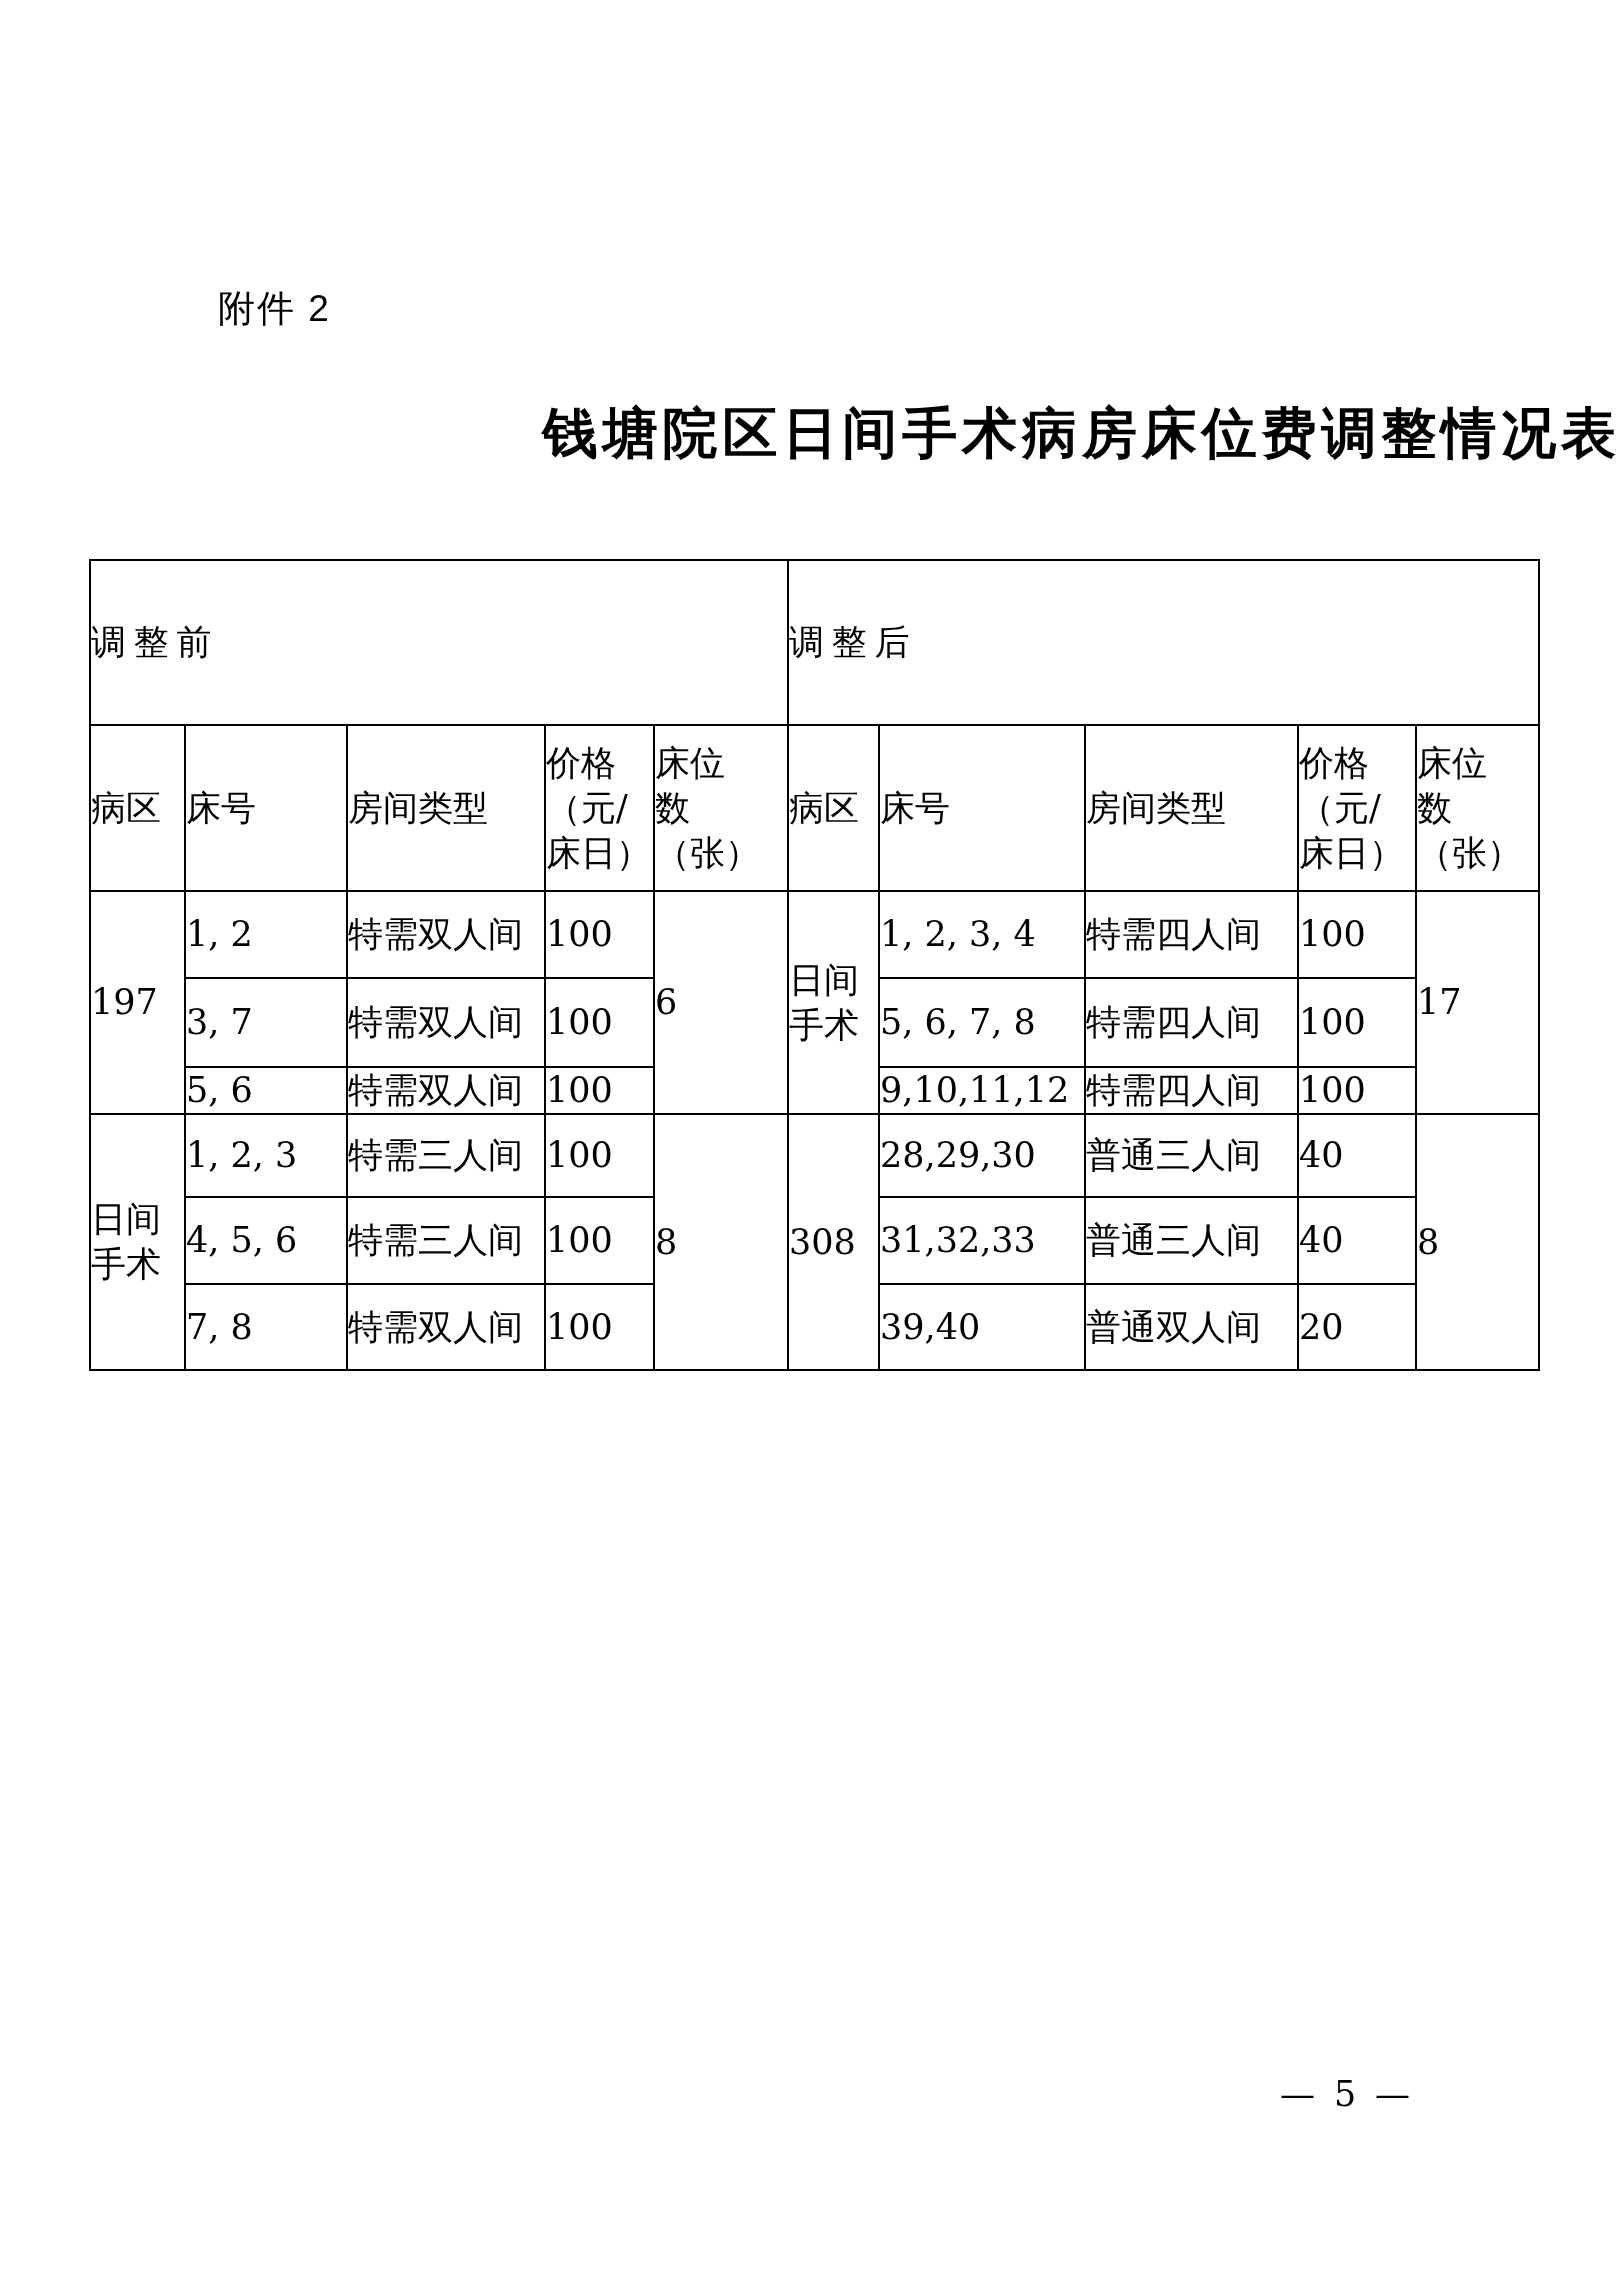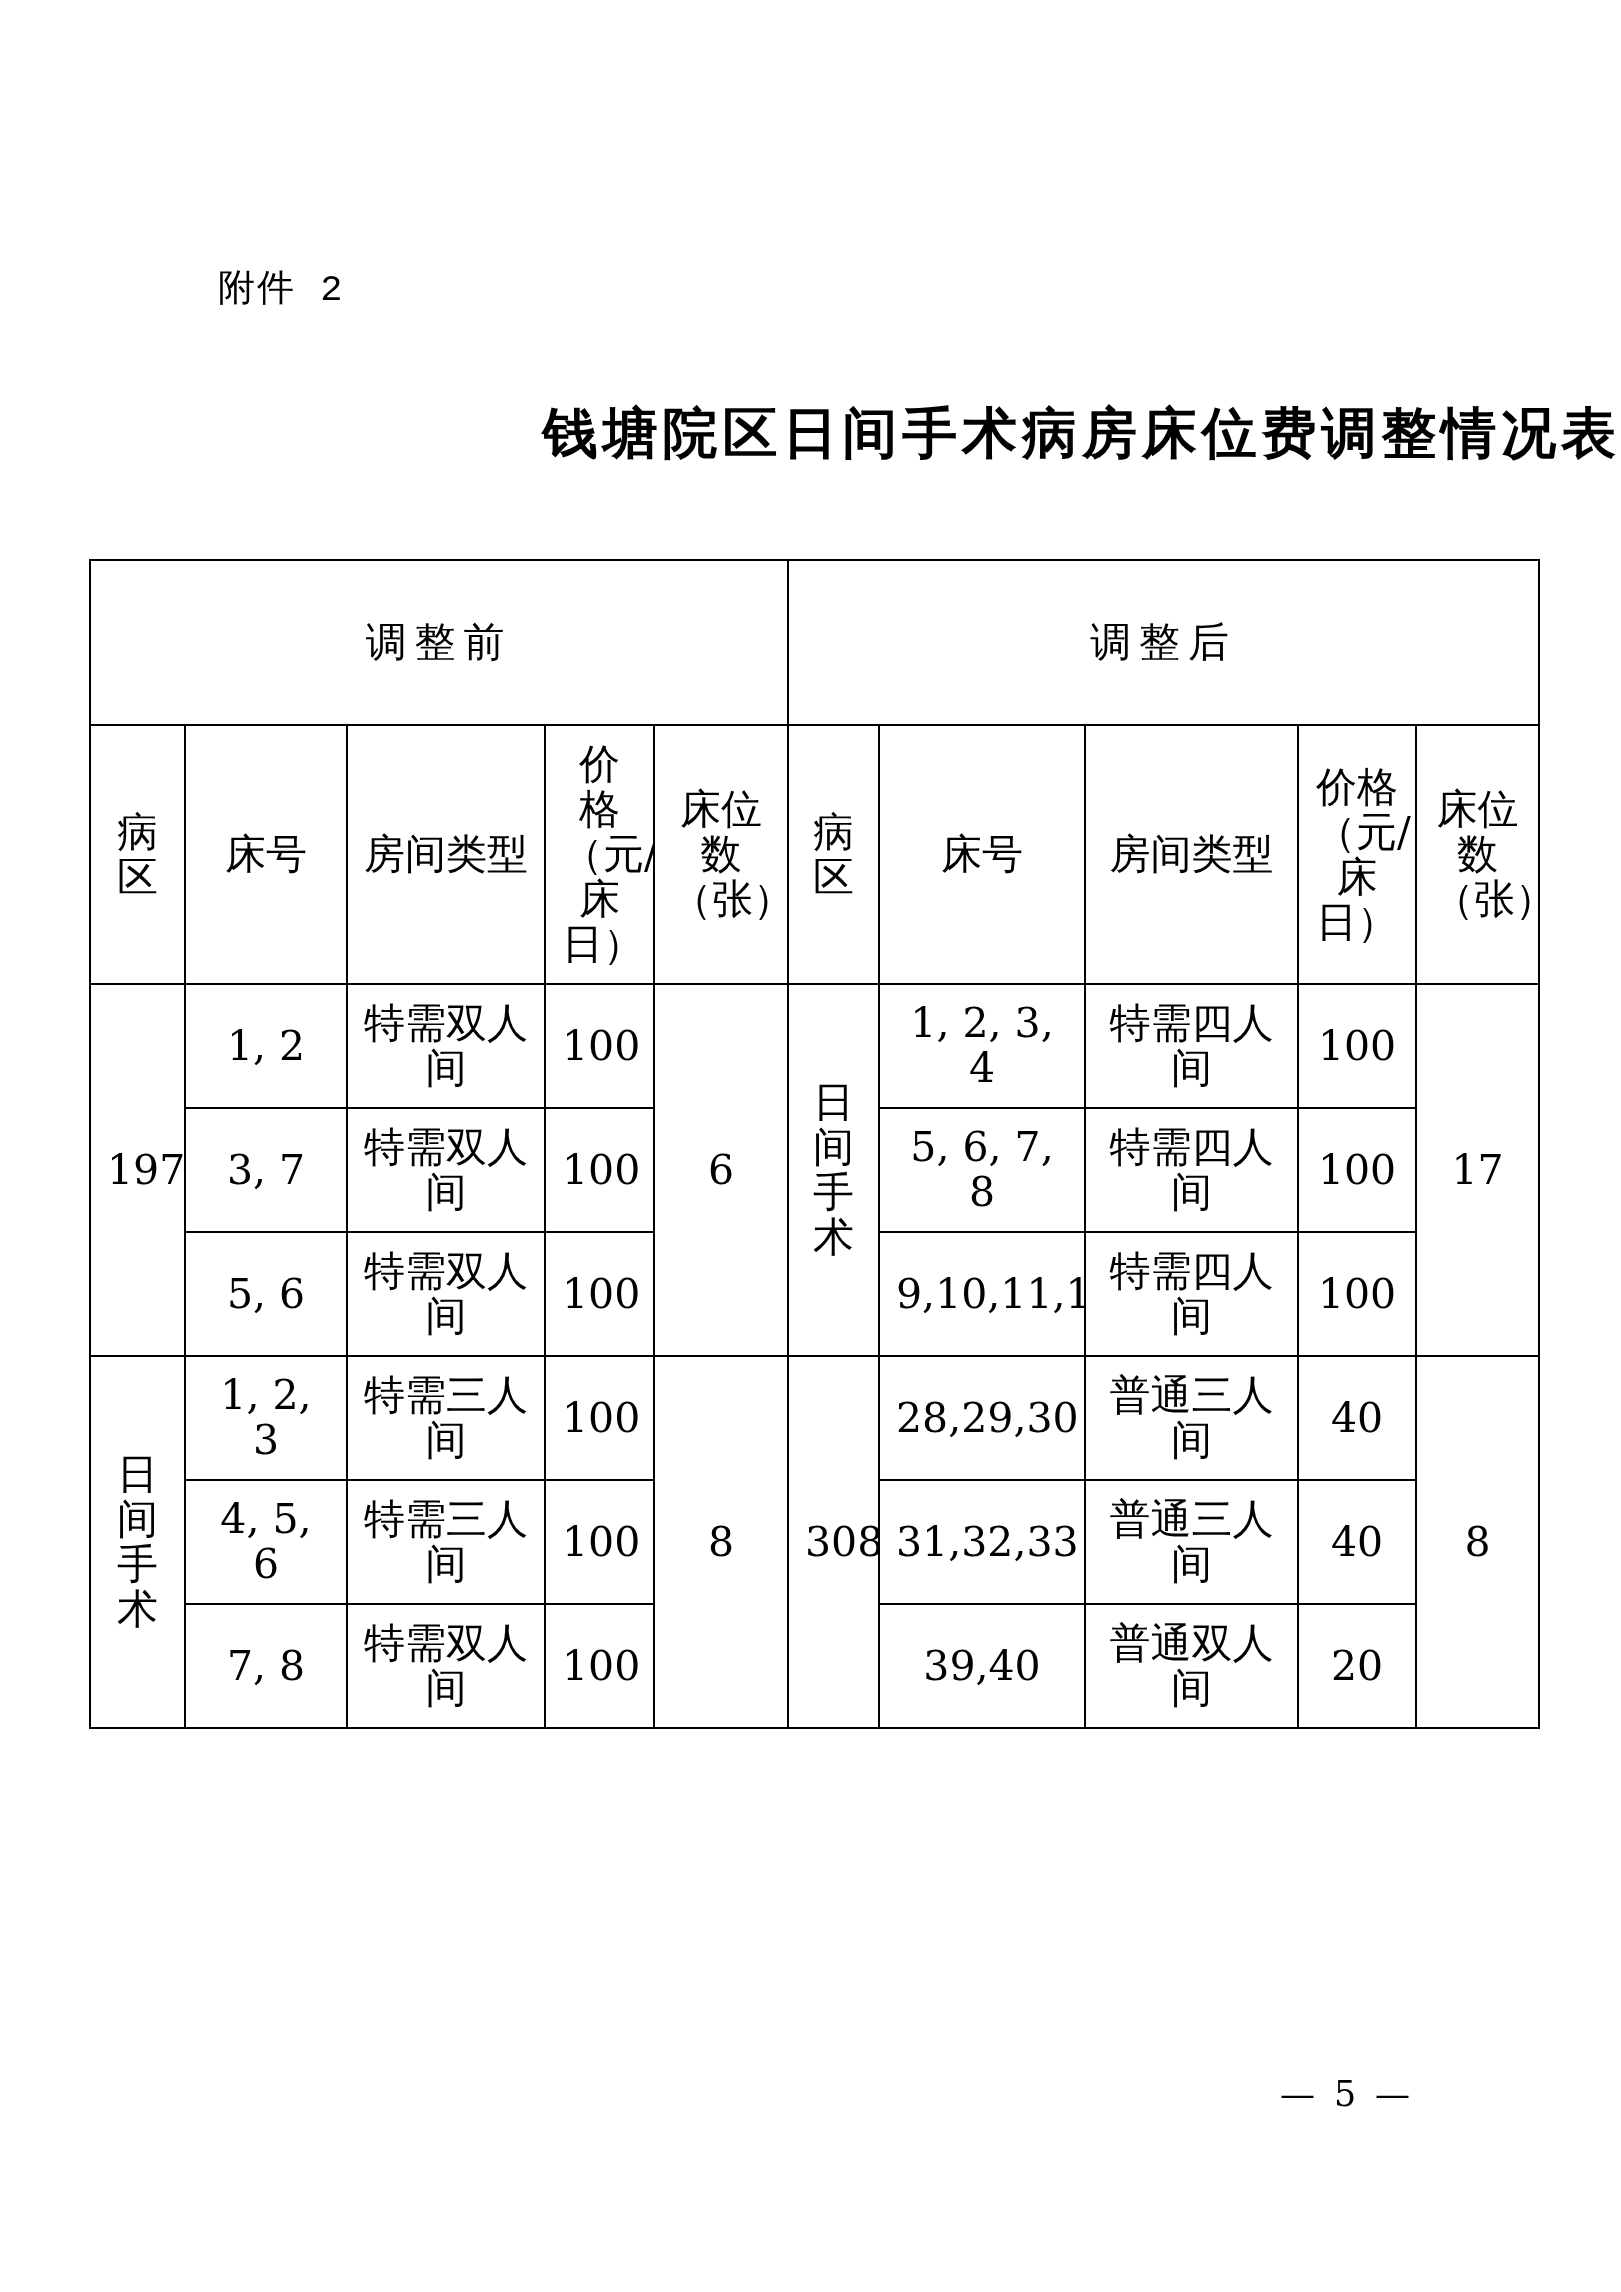--- a/index.html
+++ b/index.html
@@ -7,22 +7,22 @@
     position:relative;
     width:1621px; height:2293px;
     margin:0 auto;
     background:#ffffff;
     font-family:"DejaVu Serif","Liberation Serif",serif;
     color:#000;
     overflow:hidden;
   }
   .attachment-label {
     position:absolute;
-    left:218px; top:268px;
-    font-family:Liberation Mono, monospace;
+    left:218px; top:286px;
+    font-family:Liberation Sans, sans-serif;
     font-size:37px;
     line-height:45px;
     letter-spacing:2px;
     white-space:nowrap;
   }
   .doc-title {
     position:absolute;
     left:0; top:398px;
     width:100%;
     text-align:right;
@@ -37,25 +37,25 @@
     left:89px; top:559px;
   }
   table.adjust {
     border-collapse:collapse;
     table-layout:fixed;
     width:1450px;
     border:2px solid #000;
   }
   table.adjust td {
     border:2px solid #000;
-    text-align:center;
+    text-align:left;
     vertical-align:middle;
-    font-size:41px;
+    font-size:35px;
     line-height:45px;
-    padding:16px;
+    padding:0;
     overflow:hidden;
   }
   tr.rh1 { height:165px; }
   tr.rh2 { height:166px; }
   tr.r1 { height:87px; }
   tr.r2 { height:89px; }
   tr.r3 { height:44px; }
   tr.r4 { height:83px; }
   tr.r5 { height:87px; }
   tr.r6 { height:86px; }

